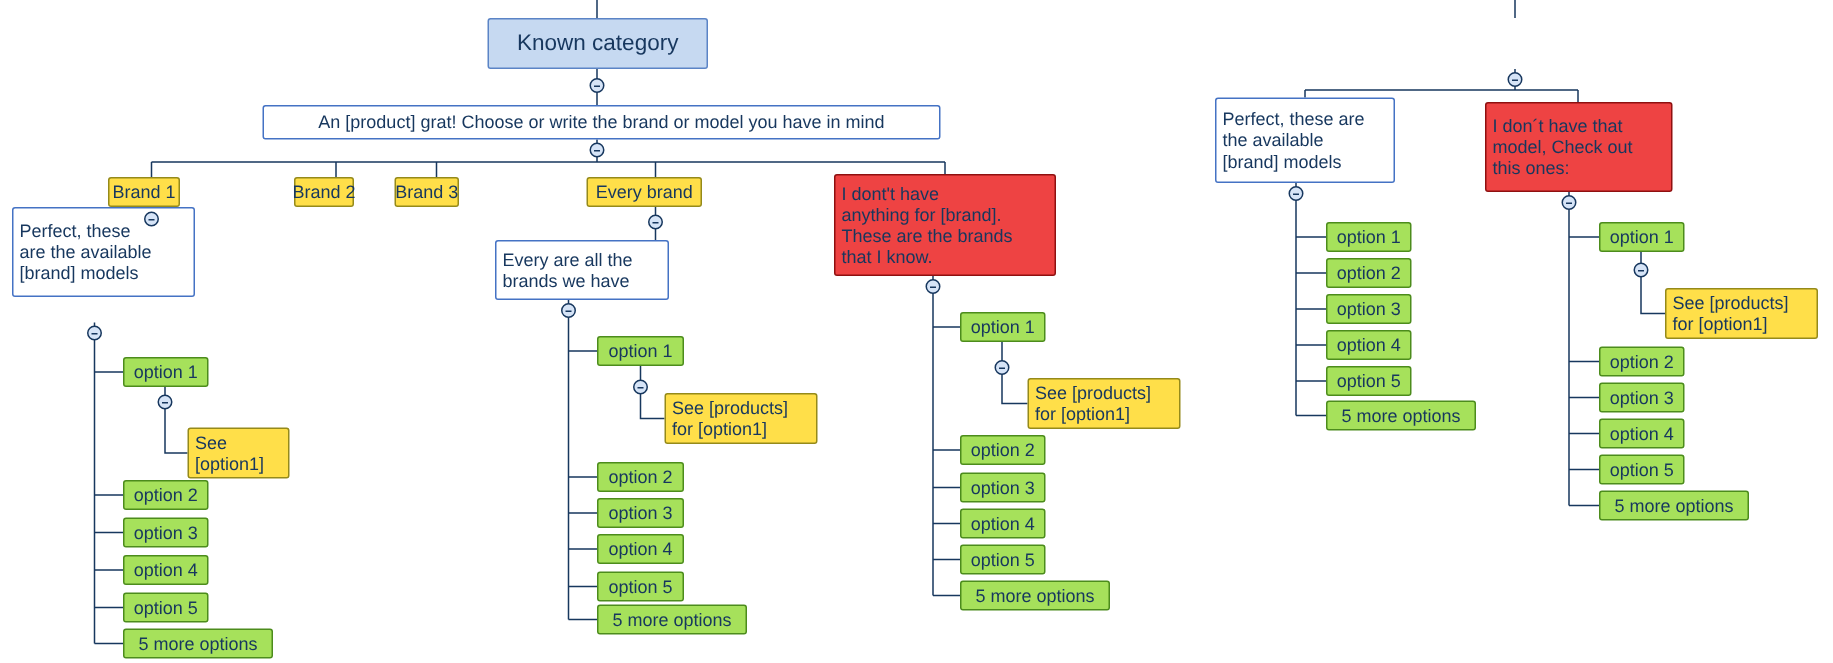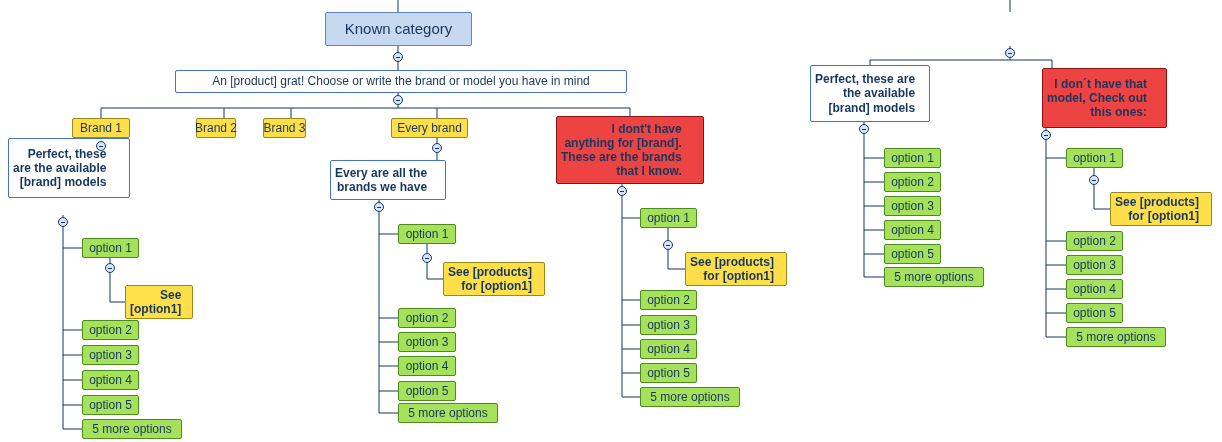--- a/index.html
+++ b/index.html
@@ -11,21 +11,21 @@
   }
   html,body{margin:0;padding:0;background:#fff;}
   .canvas{position:relative;width:1222px;height:442px;background:#fff;
     font-family:"Liberation Sans", sans-serif;overflow:hidden;}
   .lines{position:absolute;left:0;top:0;width:1222px;height:442px;}
   .connector{fill:none;stroke:var(--line-color);stroke-width:1;}
   .node{position:absolute;box-sizing:border-box;border:1px solid var(--node-border);
     color:var(--text-color);font-size:12px;line-height:1.18;border-radius:2px;
     display:flex;align-items:center;justify-content:center;text-align:center;
     padding:1px 3px;white-space:nowrap;background:#fff;}
-  .node.multi{justify-content:flex-start;text-align:right;white-space:pre-line;padding:2px 4px;font-weight:bold;}
+  .node.multi{justify-content:flex-start;text-align:left;white-space:pre-line;padding:2px 4px;}
   .root-node{font-size:15px;background:var(--root-fill);border-color:var(--root-border);}
   .white{background:#fff;}
   .yellow{background:var(--yellow-fill);border-color:var(--yellow-border);}
   .green{background:var(--green-fill);border-color:var(--green-border);}
   .red{background:var(--red-fill);border-color:var(--red-border);}
   .collapse{position:absolute;width:10px;height:10px;border-radius:50%;
     background:var(--collapse-fill);border:1px solid var(--line-color);
     box-sizing:border-box;display:flex;align-items:center;justify-content:center;cursor:pointer;}
   .collapse::before{content:"";width:4px;height:1px;background:var(--text-color);}
 </style>
@@ -40,21 +40,21 @@
     <path class="connector" d="M437 138 V160 M379 200 V413 M379 234 H398 M379 318 H398 M379 342 H398 M379 366 H398 M379 391 H398 M379 413 H398 M427 244 V279 H443"></path>
     <path class="connector" d="M622 184 V397 M622 218 H640 M622 300 H640 M622 325 H640 M622 349 H640 M622 373 H640 M622 397 H640 M668 228 V269 H685"></path>
     <path class="connector" d="M1010 0 V12 M1010 46 V60 M870 60 H1052 M870 60 V65 M1052 60 V68"></path>
     <path class="connector" d="M864 122 V277 M864 158 H884 M864 182 H884 M864 206 H884 M864 230 H884 M864 254 H884 M864 277 H884"></path>
     <path class="connector" d="M1046 128 V337 M1046 158 H1066 M1046 241 H1066 M1046 265 H1066 M1046 289 H1066 M1046 313 H1066 M1046 337 H1066 M1094 168 V209 H1110"></path>
   </svg>
 
   <div class="node white" style="left:175px;top:70px;width:452px;height:23px">An [product] grat! Choose or write the brand or model you have in mind</div>
   <div class="node root-node" style="left:325px;top:12px;width:147px;height:34px">Known category</div>
 
-  <div class="node yellow" style="left:72px;top:118px;width:58px;height:20px">Brand 1</div>
+  <div class="node yellow" style="left:72px;top:118px;width:48px;height:20px">Brand 1</div>
   <div class="node yellow" style="left:196px;top:118px;width:40px;height:20px">Brand 2</div>
   <div class="node yellow" style="left:263px;top:118px;width:43px;height:20px">Brand 3</div>
   <div class="node yellow" style="left:391px;top:118px;width:77px;height:20px">Every brand</div>
   <div class="node red multi" style="left:556px;top:116px;width:148px;height:68px">I dont't have
 anything for [brand].
 These are the brands
 that I know.</div>
 
   <div class="node white multi" style="left:8px;top:138px;width:122px;height:60px">Perfect, these
 are the available
@@ -84,21 +84,21 @@
 for [option1]</div>
   <div class="node green" style="left:640px;top:290px;width:57px;height:20px">option 2</div>
   <div class="node green" style="left:640px;top:315px;width:57px;height:20px">option 3</div>
   <div class="node green" style="left:640px;top:339px;width:57px;height:20px">option 4</div>
   <div class="node green" style="left:640px;top:363px;width:57px;height:20px">option 5</div>
   <div class="node green" style="left:640px;top:387px;width:100px;height:20px">5 more options</div>
 
   <div class="node white multi" style="left:810px;top:65px;width:120px;height:57px">Perfect, these are
 the available
 [brand] models</div>
-  <div class="node red multi" style="left:1042px;top:68px;width:125px;height:60px">I don´t have that
+  <div class="node red multi" style="left:990px;top:68px;width:125px;height:60px">I don´t have that
 model, Check out
 this ones:</div>
 
   <div class="node green" style="left:884px;top:148px;width:57px;height:20px">option 1</div>
   <div class="node green" style="left:884px;top:172px;width:57px;height:20px">option 2</div>
   <div class="node green" style="left:884px;top:196px;width:57px;height:20px">option 3</div>
   <div class="node green" style="left:884px;top:220px;width:57px;height:20px">option 4</div>
   <div class="node green" style="left:884px;top:244px;width:57px;height:20px">option 5</div>
   <div class="node green" style="left:884px;top:267px;width:100px;height:20px">5 more options</div>
 

